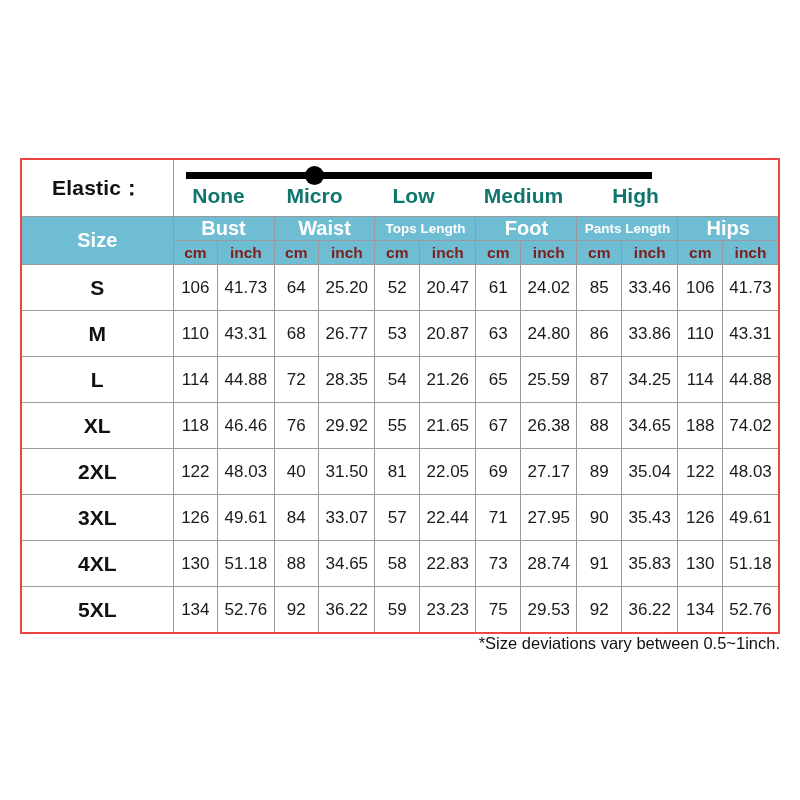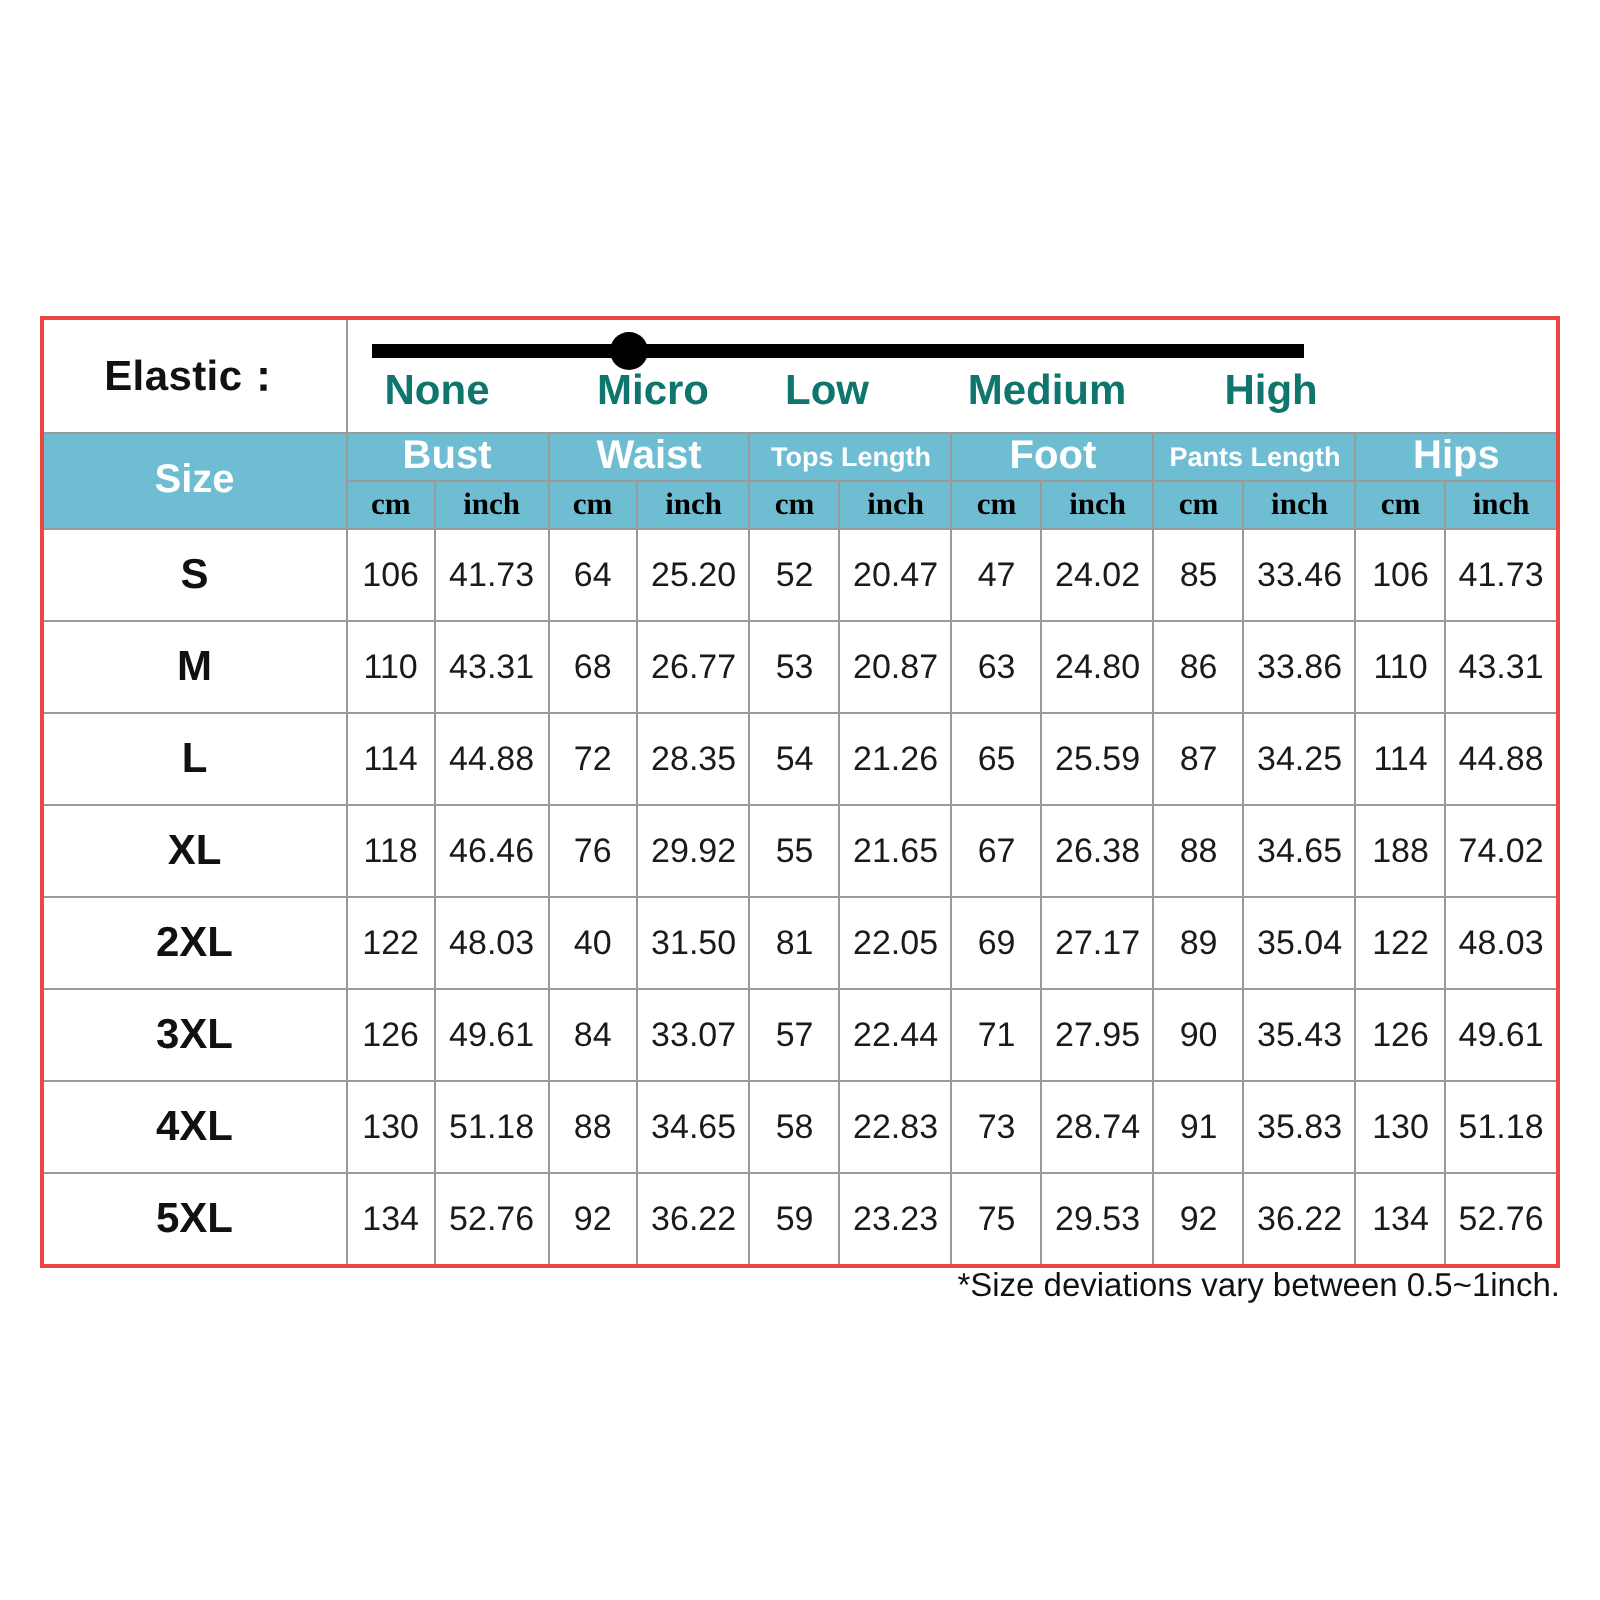--- a/index.html
+++ b/index.html
@@ -85,21 +85,21 @@
   .slider-labels span {
     position: absolute;
     top: 0;
     font-size: 21px;
     font-weight: bold;
     color: #0f766e;
     white-space: nowrap;
     transform: translateX(-50%);
   }
   .sl-0 { left: 45px; }
-  .sl-1 { left: 153px; text-align: center; }
+  .sl-1 { left: 141px; text-align: center; }
   .sl-2 { left: 240px; }
   .sl-3 { left: 350px; }
   .sl-4 { left: 462px; }
 
   
   td.size-head {
     background: #6fbdd2;
     color: #ffffff;
     font-size: 20px;
     font-weight: bold;
@@ -111,26 +111,25 @@
     font-size: 20px;
     font-weight: bold;
     height: 23px;
     border-color: #ffffff;
   }
   td.group-head.small {
     font-size: 13.5px;
   }
   td.unit-head {
     background: #6fbdd2;
-    color: #000000;
+    color: #7f1d1d;
     font-size: 15.5px;
     font-weight: bold;
     height: 23px;
     border-color: #ffffff;
-    font-family: Liberation Serif, serif;
   }
 
   
   td.size-cell {
     height: 45px;
     font-size: 21px;
     font-weight: bold;
     color: #111111;
     background: #ffffff;
   }
@@ -216,21 +215,21 @@
     </tbody>
     <tbody id="data-body">
         <tr>
           <td class="size-cell">S</td>
           <td class="val">106</td>
           <td class="val">41.73</td>
           <td class="val">64</td>
           <td class="val">25.20</td>
           <td class="val">52</td>
           <td class="val">20.47</td>
-          <td class="val">47</td>
+          <td class="val">61</td>
           <td class="val">24.02</td>
           <td class="val">85</td>
           <td class="val">33.46</td>
           <td class="val">106</td>
           <td class="val">41.73</td>
         </tr>
         <tr>
           <td class="size-cell">M</td>
           <td class="val">110</td>
           <td class="val">43.31</td>

